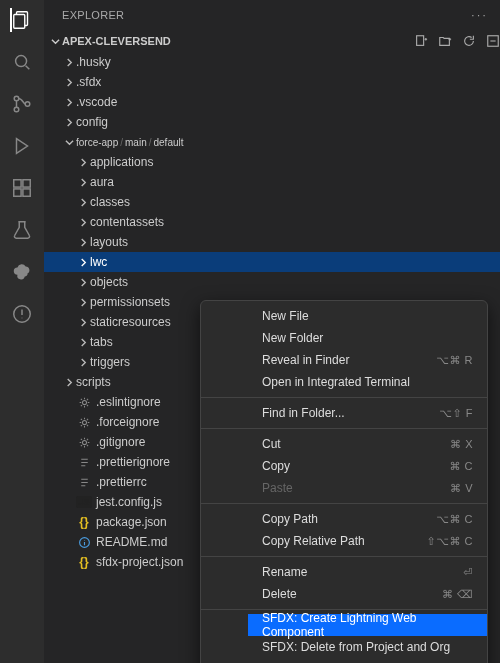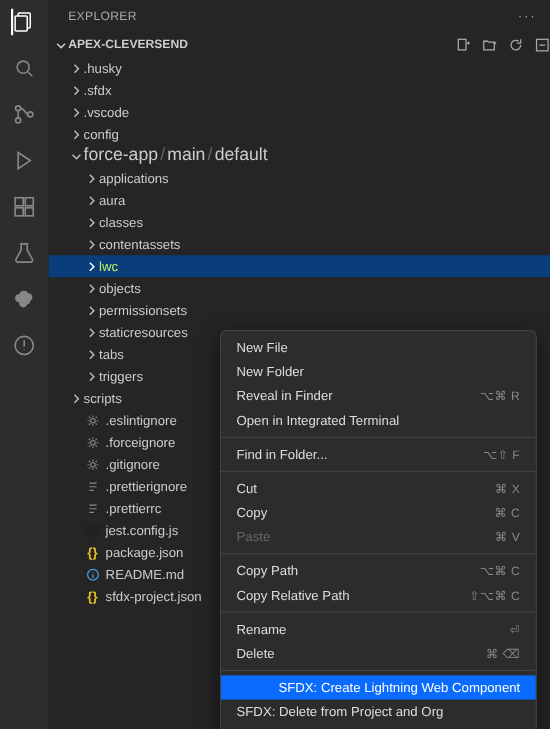--- a/index.html
+++ b/index.html
@@ -70,40 +70,41 @@
     height: 20px;
     display: flex;
     align-items: center;
     color: #ccc;
     cursor: pointer;
     white-space: nowrap;
     font-size: 12px;
   }
   .row.selected {
     background: #0a3d7a;
-    color: #bef264;
+    color: #ffffff;
   }
   .row .chev {
     width: 14px;
     display: inline-flex;
     justify-content: center;
     align-items: center;
     color: #bbb;
   }
   .row.selected .chev { color: #fff; }
   .row .pad { display: inline-block; }
   .row .icon {
     width: 16px;
     display: inline-flex;
     justify-content: center;
     margin-right: 4px;
   }
   .breadcrumb {
     display: flex;
-    font-size: 16px;
+    align-items: center;
+    font-size: 10px;
     color: #ccc;
     height: 20px;
   }
   .breadcrumb .sep { color: #666; margin: 0 2px; }
   .context-menu {
     position: absolute;
     left: 200px;
     top: 300px;
     width: 288px;
     background: #2c2c2c;
@@ -115,20 +116,21 @@
     font-size: 12px;
   }
   .menu-item {
     height: 22px;
     display: flex;
     justify-content: space-between;
     align-items: center;
     padding: 0 14px;
     color: #ddd;
     cursor: pointer;
+    margin-left: 47px;
   }
   .menu-item.highlight {
     background: #0a6cff;
     color: #fff;
     justify-content: flex-end;
   }
   .menu-item.disabled { color: #666; }
   .menu-sep {
     height: 1px;
     background: #444;
@@ -317,20 +319,29 @@
       </div>
       <div class="row">
         <span class="pad" style="width:32px"></span>
         <span class="chev">
           <svg width="9" height="9" viewBox="0 0 10 10">
             <path d="M3 1l4 4-4 4" stroke="currentColor" stroke-width="1.5" fill="none"></path>
           </svg>
         </span>
         <span>contentassets</span>
       </div>
+      <div class="row">
+        <span class="pad" style="width:32px"></span>
+        <span class="chev">
+          <svg width="9" height="9" viewBox="0 0 10 10">
+            <path d="M3 1l4 4-4 4" stroke="currentColor" stroke-width="1.5" fill="none"></path>
+          </svg>
+        </span>
+        <span>layouts</span>
+      </div>
       <div class="row selected">
         <span class="pad" style="width:32px"></span>
         <span class="chev">
           <svg width="9" height="9" viewBox="0 0 10 10">
             <path d="M3 1l4 4-4 4" stroke="currentColor" stroke-width="1.5" fill="none"></path>
           </svg>
         </span>
         <span>lwc</span>
       </div>
       <div class="row">

